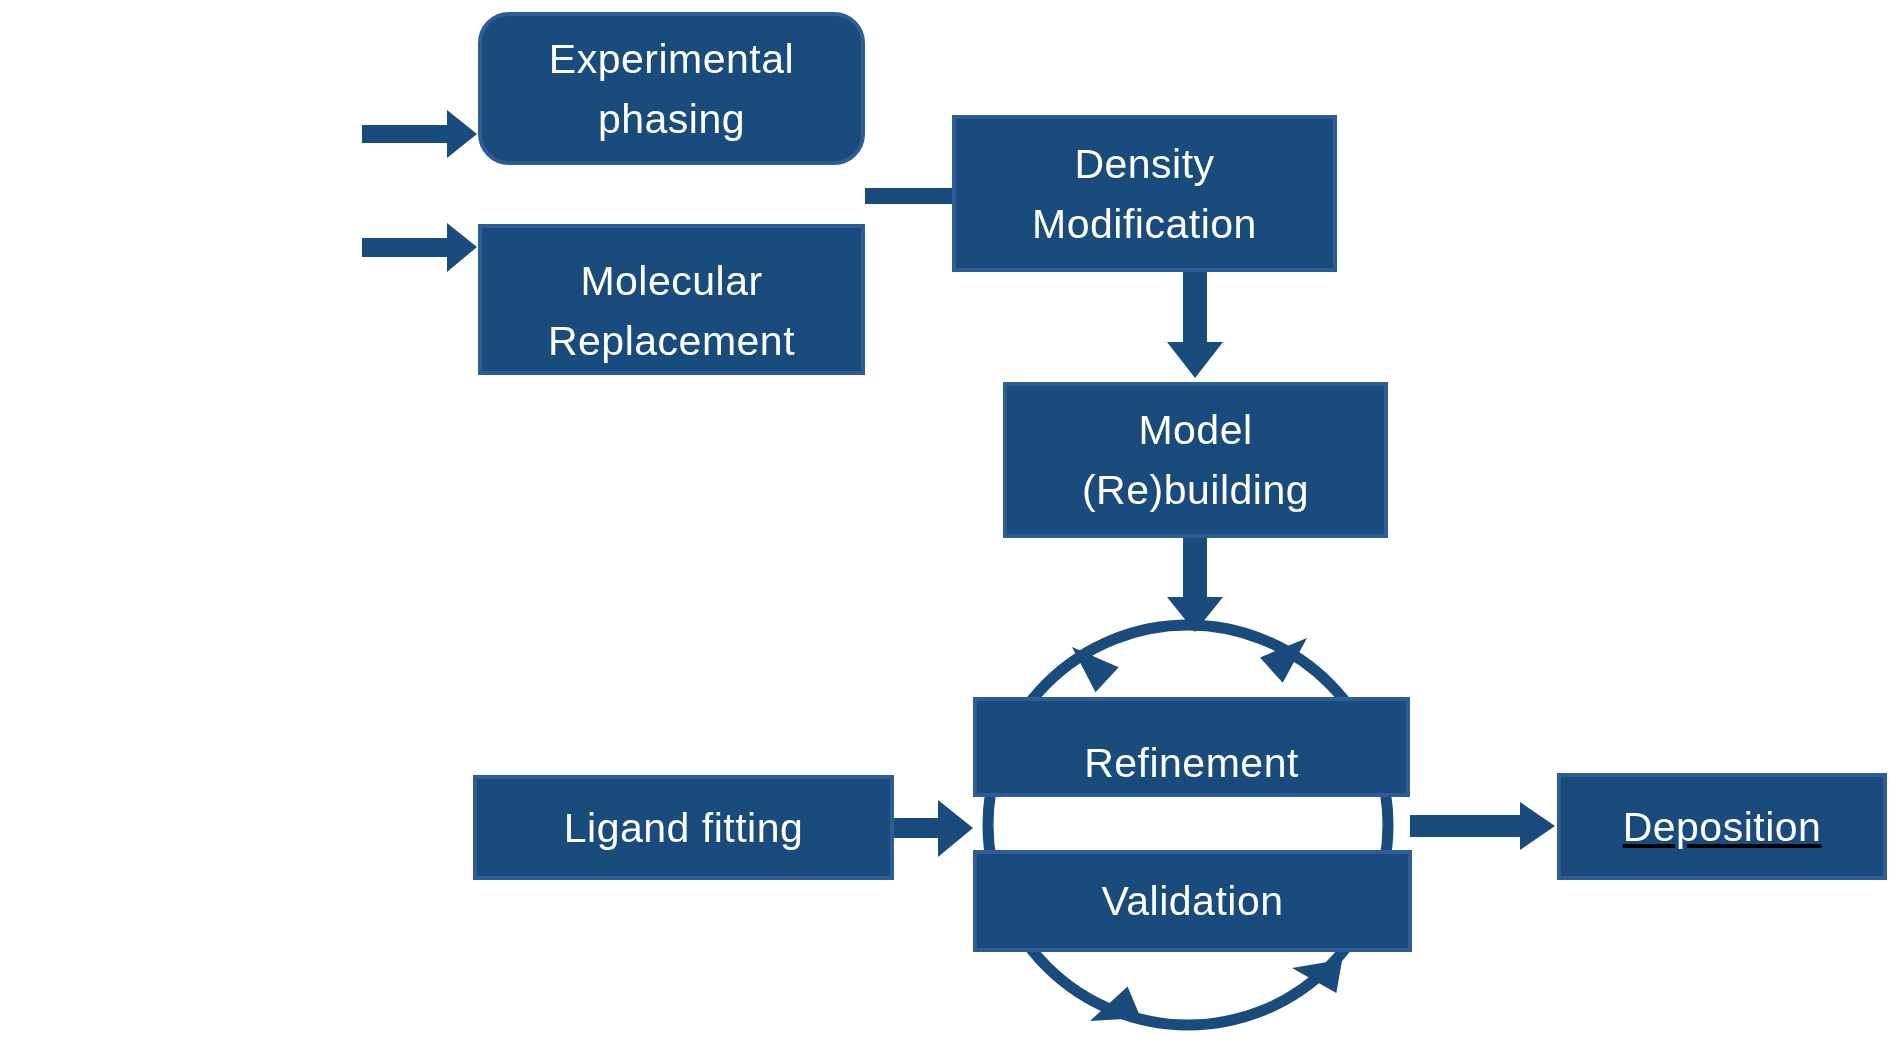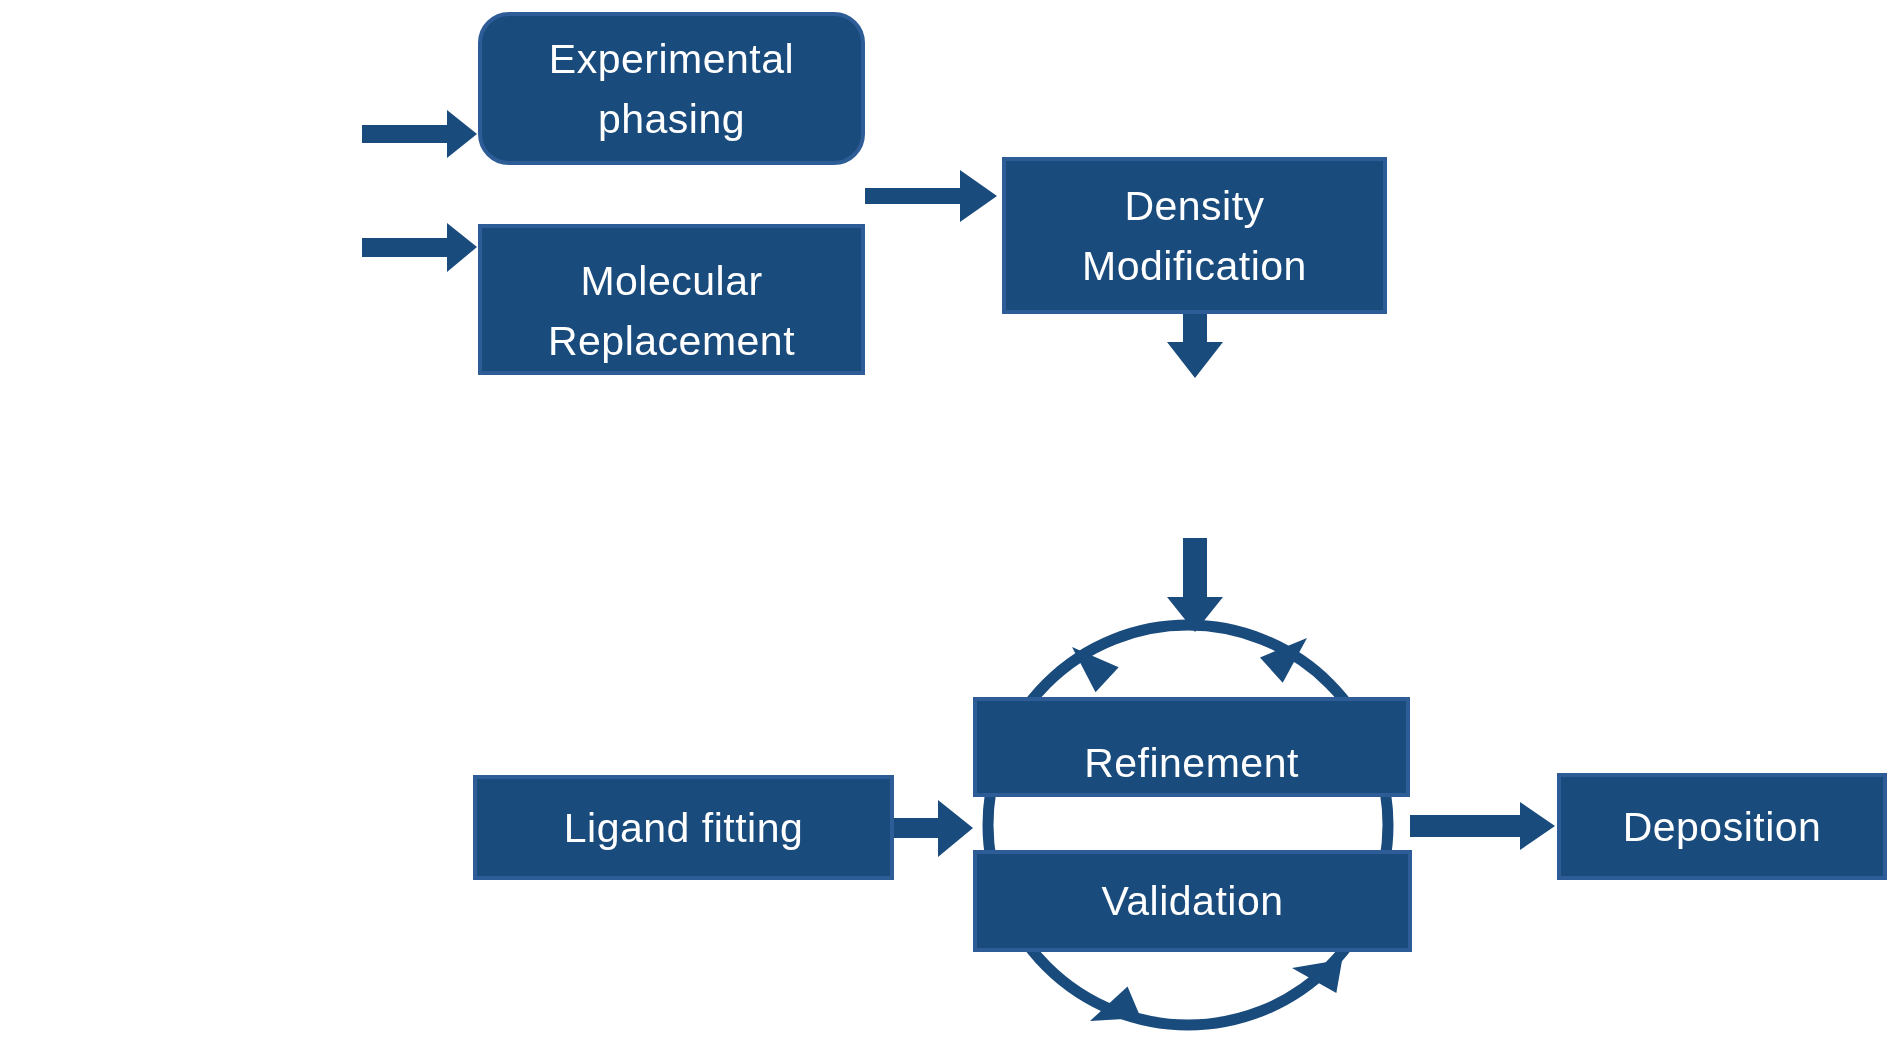--- a/index.html
+++ b/index.html
@@ -73,35 +73,39 @@
   <div class="box" style="left:478px; top:12px; width:387px; height:153px;border-radius:31px;">
     <span class="lbl">Experimental
 phasing</span>
   </div>
 
   <div class="box" style="left:478px; top:224px; width:387px; height:151px;align-items:flex-end;">
     <span class="lbl">Molecular
 Replacement</span>
   </div>
 
-  <div class="box" style="left:1002px; top:115px; width:385px; height:157px;margin-top:42px;">
+  <div class="box" style="left:952px; top:115px; width:385px; height:157px;">
     <span class="lbl">Density
 Modification</span>
   </div>
 
+  <div class="box" style="left:1003px; top:382px; width:385px; height:156px;">
+    <span class="lbl">Model
+(Re)building</span>
+  </div>
 
   <div class="box" style="left:973px; top:697px; width:437px; height:100px;align-items:flex-end;">
     <span class="lbl">Refinement</span>
   </div>
 
   <div class="box" style="left:973px; top:850px; width:439px; height:102px;">
     <span class="lbl">Validation</span>
   </div>
 
   <div class="box" style="left:473px; top:775px; width:421px; height:105px;">
     <span class="lbl">Ligand fitting</span>
   </div>
 
-  <div class="box" style="left:1557px; top:773px; width:330px; height:107px;">
+  <div class="box" style="left:1557px; top:773px; width:330px; height:107px;text-decoration:underline;">
     <span class="lbl">Deposition</span>
   </div>
 
 </div>
 
 </body></html>

